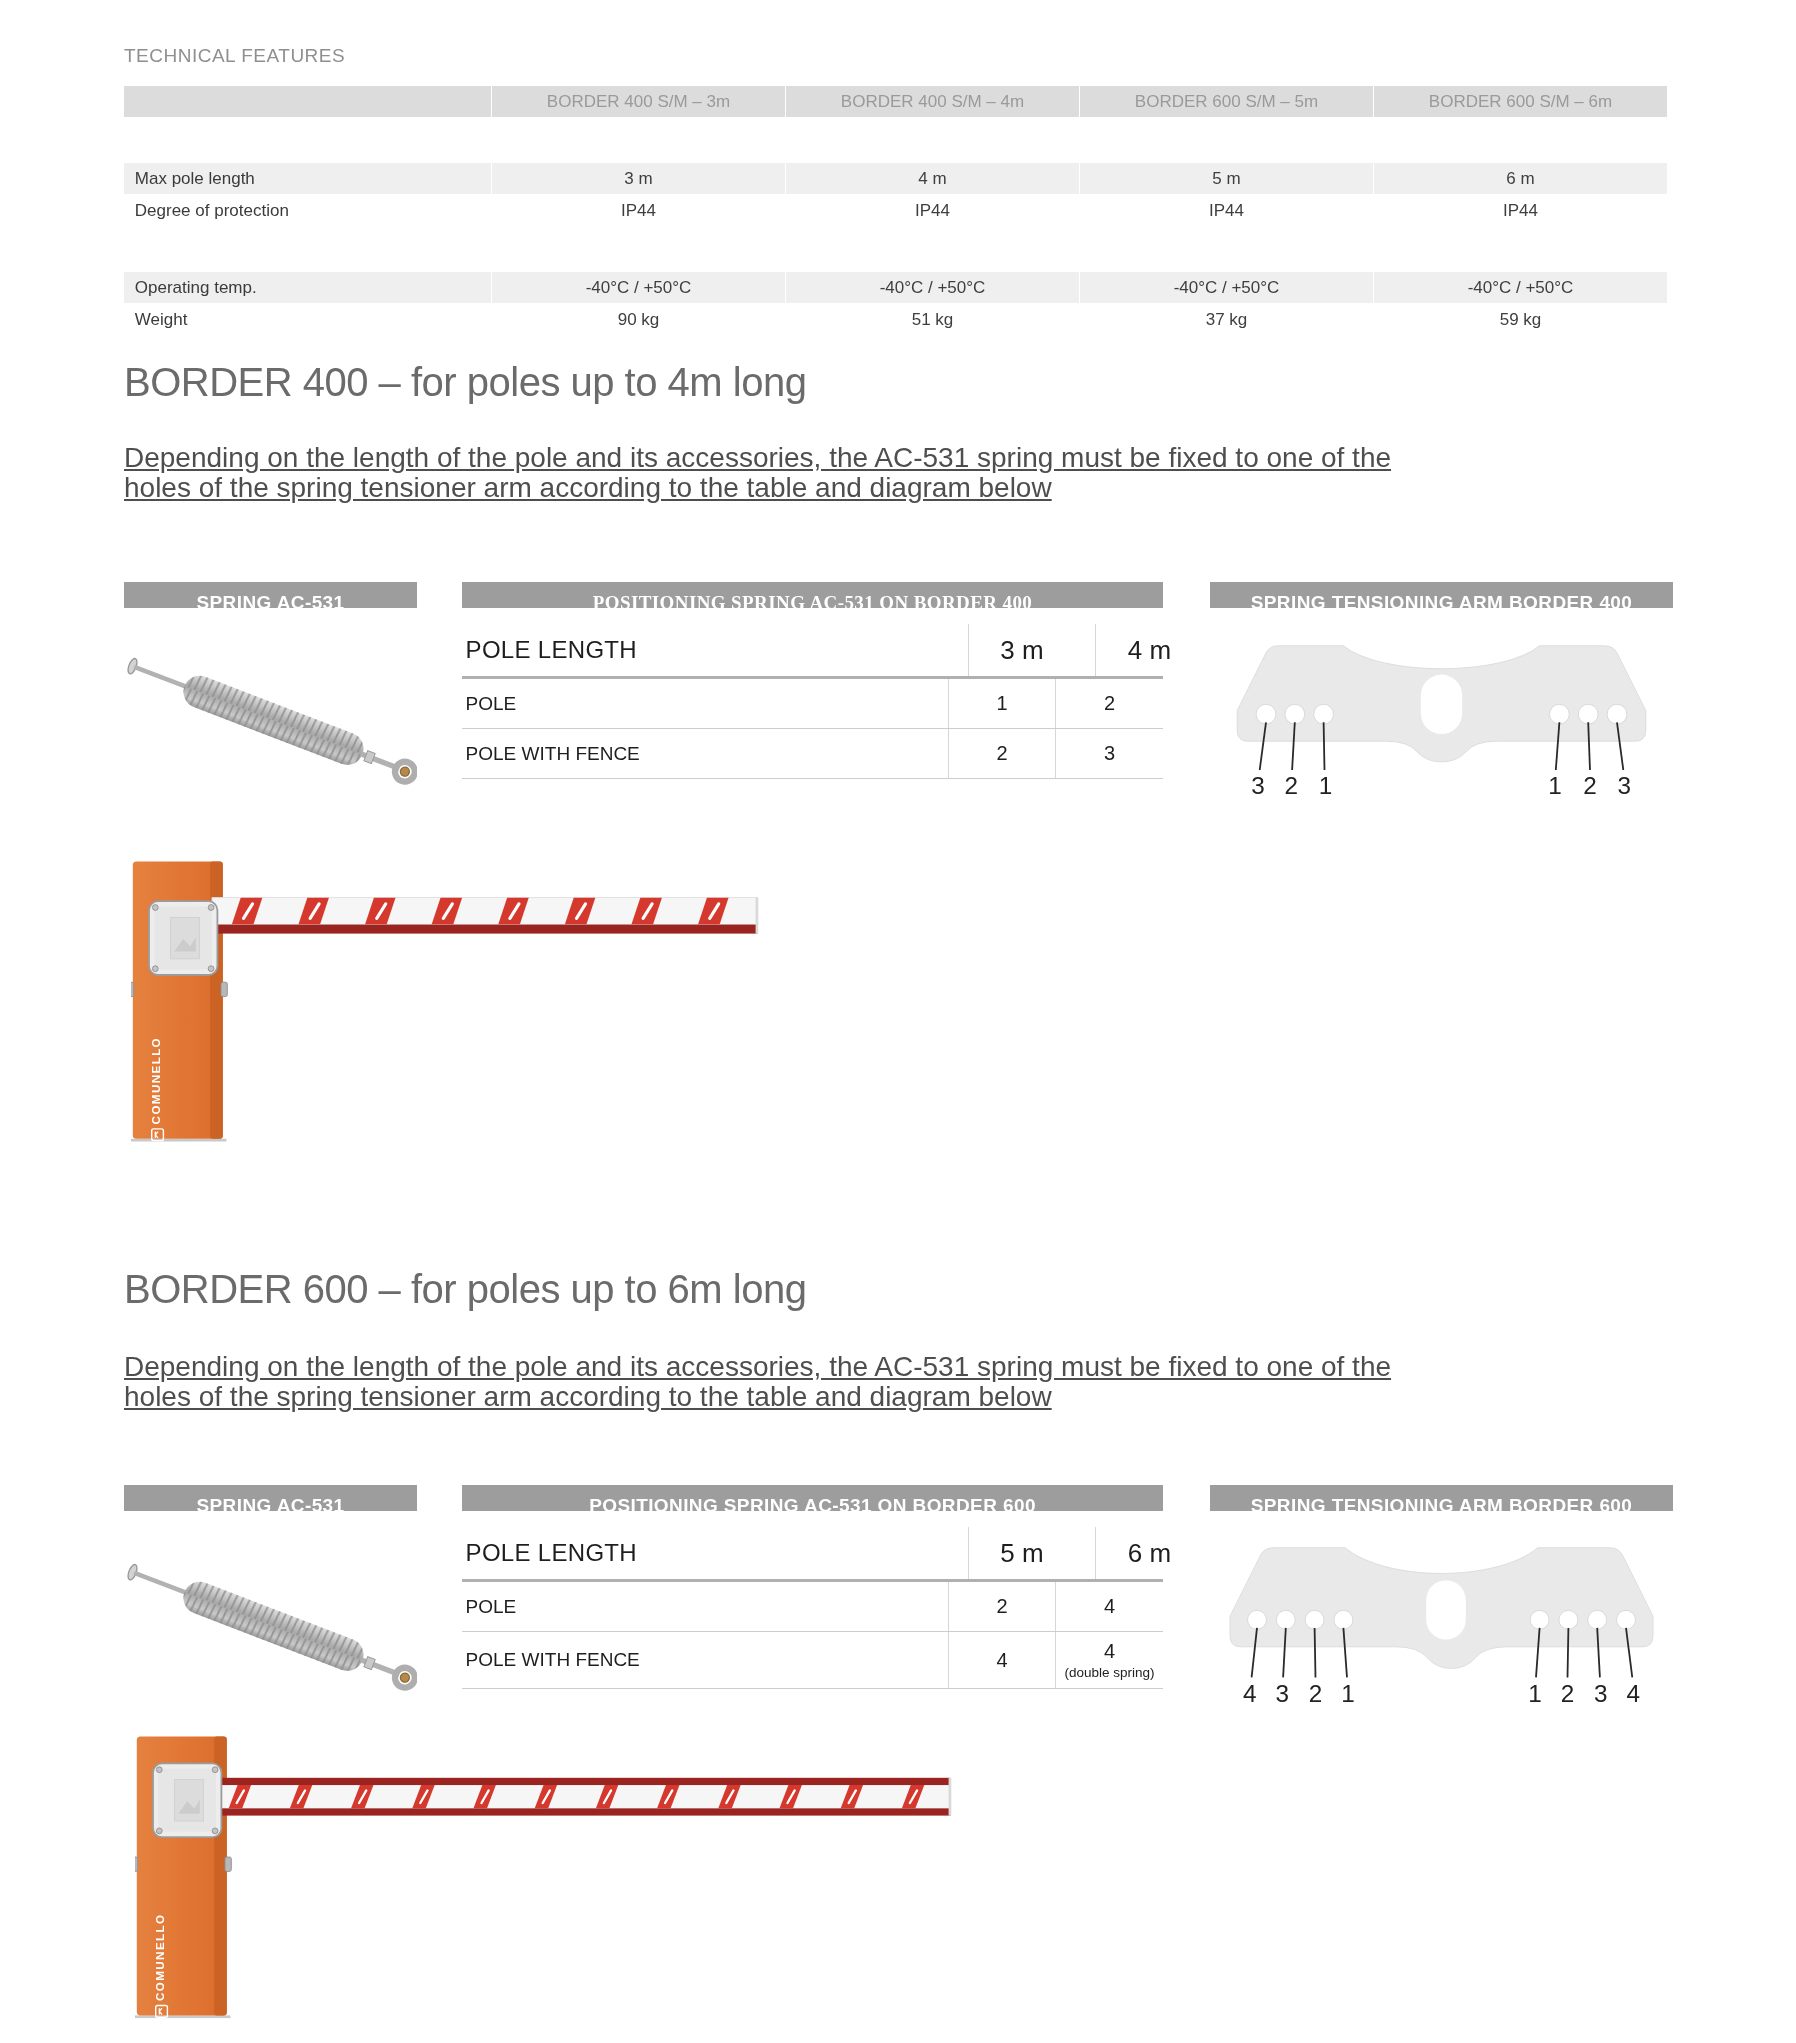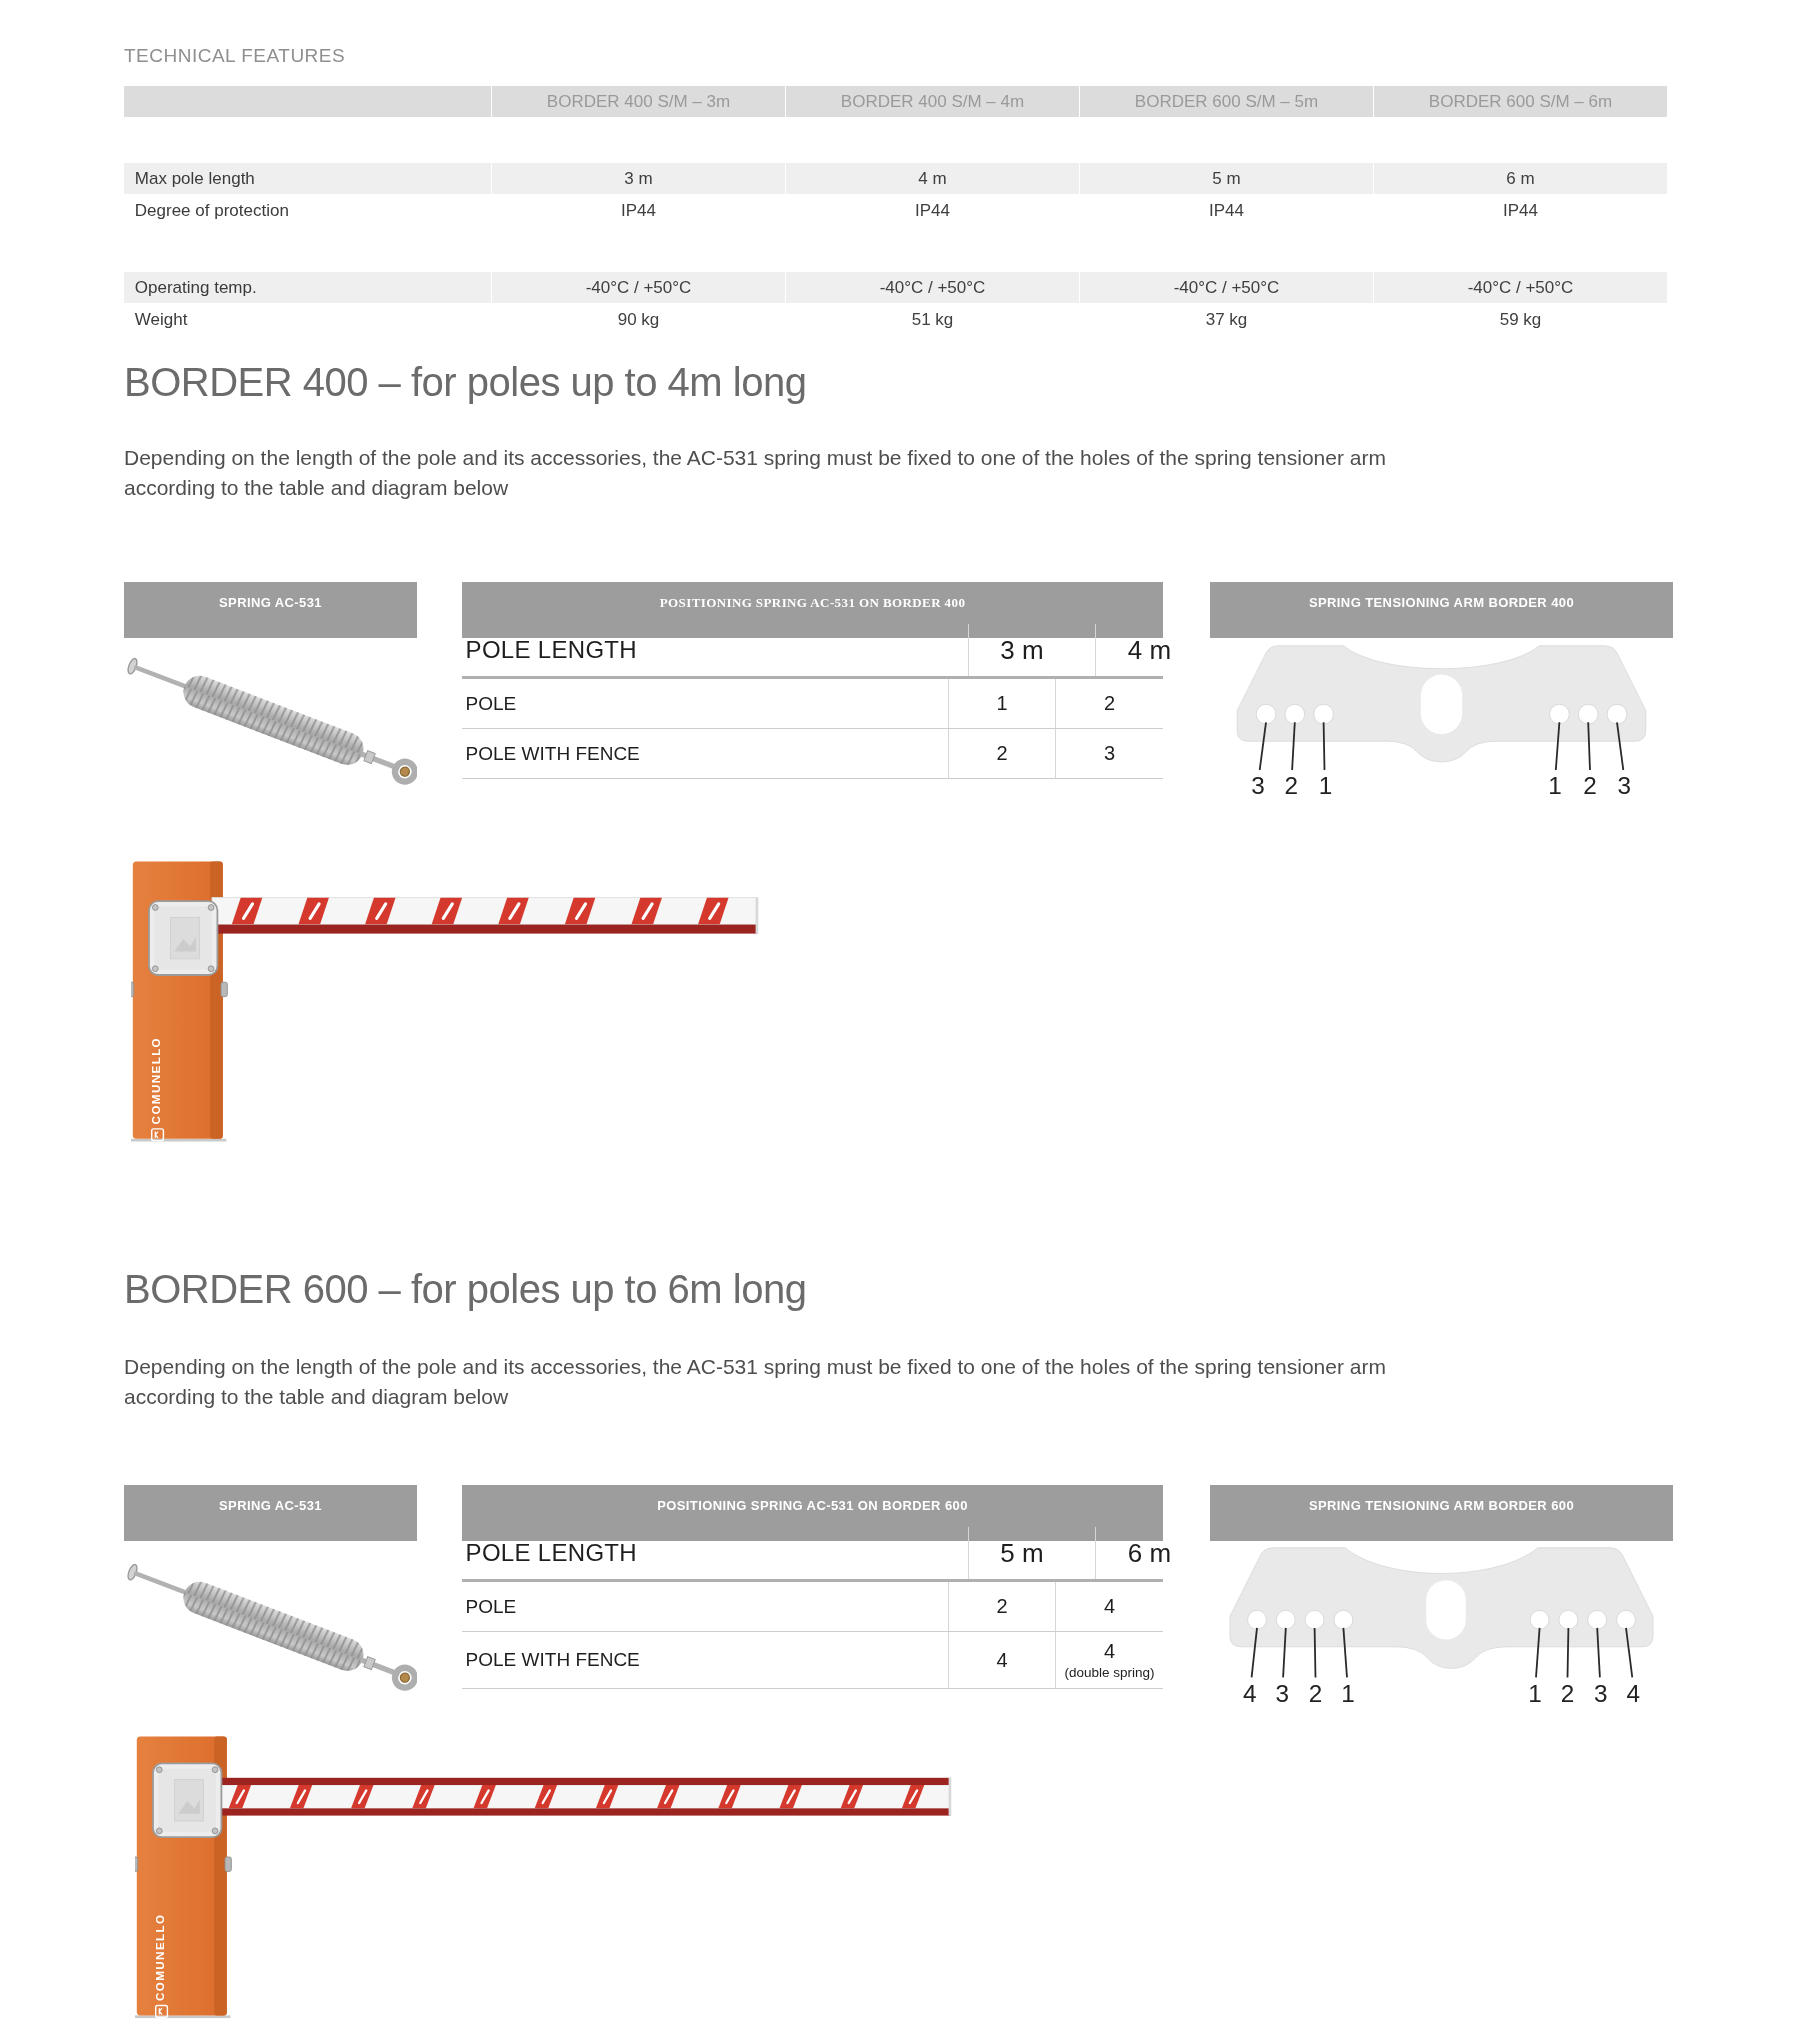--- a/index.html
+++ b/index.html
@@ -22,26 +22,26 @@
   .tech-rowlabel{text-align:left; padding-left:10.8px; color:#3b3b3b;}
   .tech-odd{background:#efefef;margin-top:45px;}
   .tech-even{background:#ffffff;}
   
   .section-heading{
     position:absolute; left:124px; width:1350px;
     font-size:40px; font-weight:300; color:#6b6b6b; letter-spacing:-0.5px;
   }
   .section-desc{
     position:absolute; left:124px; width:1314px;
-    font-size:21px; line-height:30px; color:#4e4e4e;
+    font-size:28px; line-height:30px; color:#4e4e4e;text-decoration:underline;
   }
   
   .band{
-    position:absolute; height:56px; line-height:41px; background:#9d9d9d;
-    color:#ffffff; font-size:13px; font-weight:bold; letter-spacing:0.4px;
+    position:absolute; height:26px; line-height:41px; background:#9d9d9d;
+    color:#ffffff; font-size:19px; font-weight:bold; letter-spacing:0.4px;
     text-align:center;
   }
   .band-spring{left:124px; width:293px;}
   .band-pos{left:462px; width:701px;}
   .band-arm{left:1210px; width:463px;}
   
   .pos-table{position:absolute; left:462px; width:701px;}
   .pos-row{display:grid; grid-template-columns:486px 107px 108px; border-bottom:1.8px solid #cdcdcd;}
   .pos-row.pos-head{border-bottom:3.6px solid #b0b0b0;}
   .pos-label{display:flex; align-items:center; font-size:19px; color:#1e1e1e; padding-left:3.6px;}

